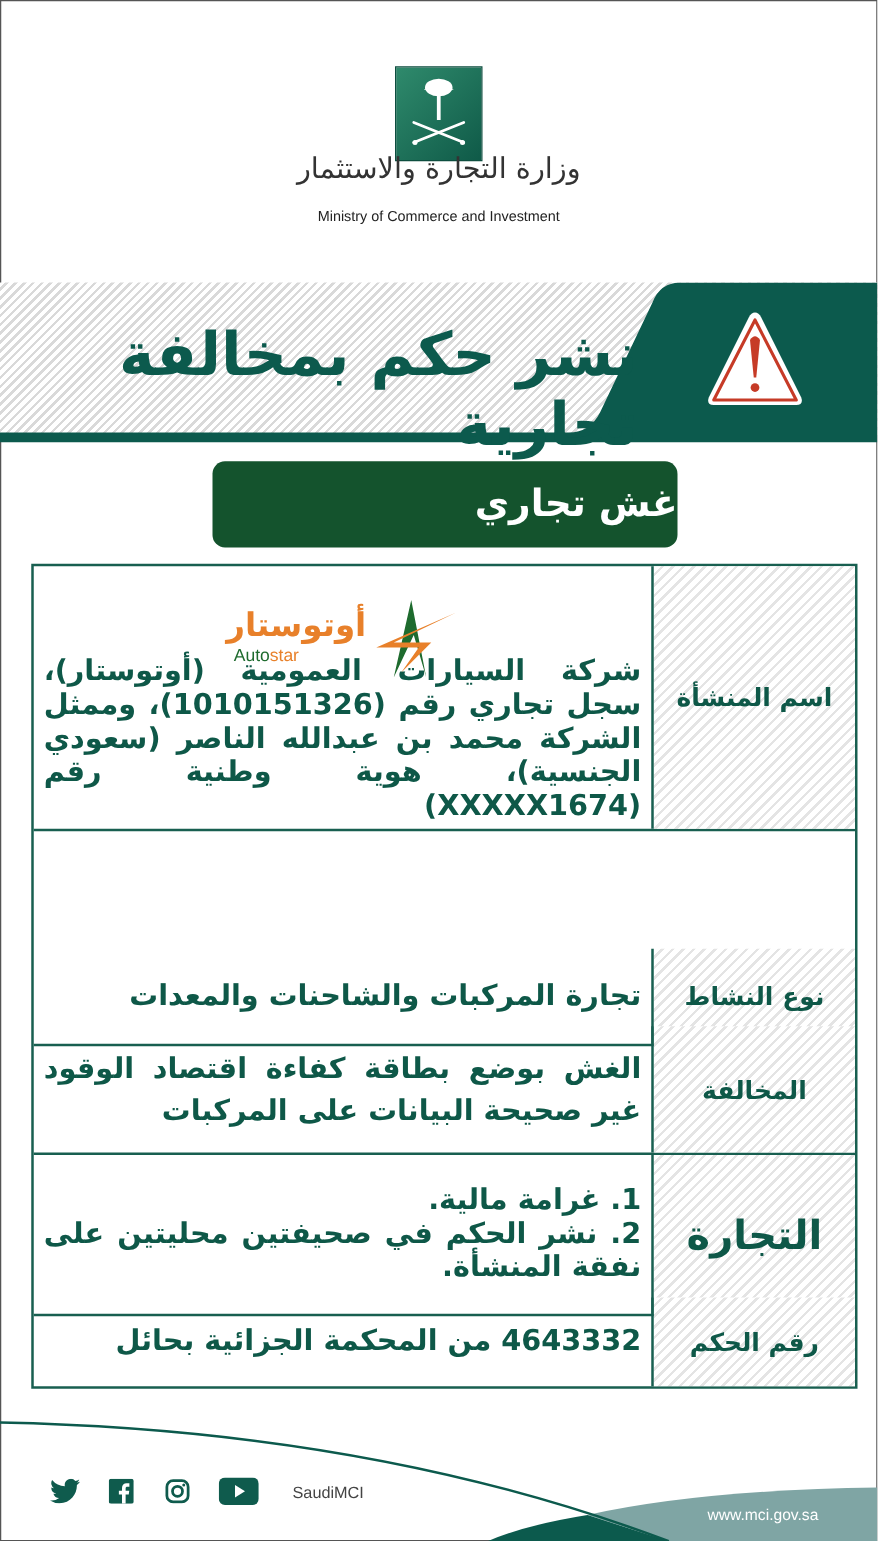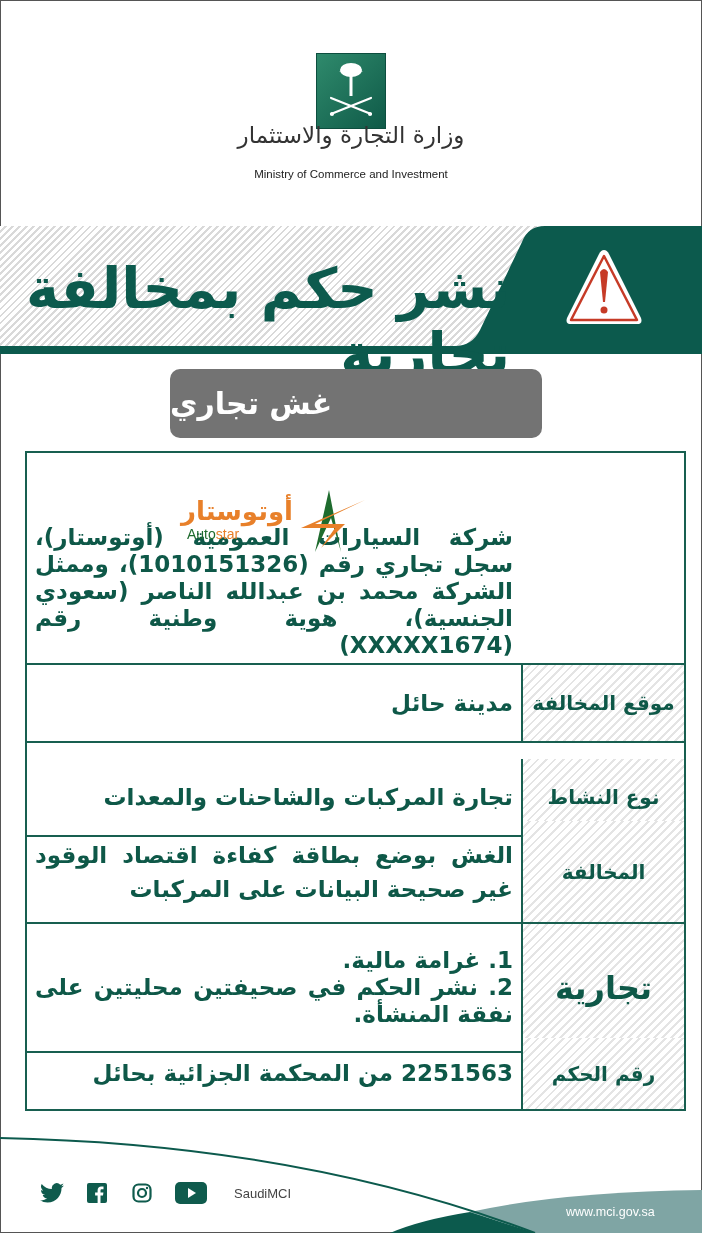--- a/index.html
+++ b/index.html
@@ -7,36 +7,36 @@
   .frame { position:absolute; left:0; top:0; width:700px; height:1231px; border:1px solid #555; }
   .emblem { position:absolute; left:316px; top:53px; width:68px; height:74px; background:linear-gradient(135deg,#2f8a6c,#0f5a48); border:1px solid #0d4e3f; }
   .emblem svg { width:100%; height:100%; }
   .ministry-ar { position:absolute; left:230px; top:122px; width:242px; text-align:center; font-size:23px; color:#333; direction:rtl; font-family:"DejaVu Sans", sans-serif; }
   .ministry-en { position:absolute; left:230px; top:168px; width:242px; text-align:center; font-size:11.5px; color:#222; font-family:"Liberation Sans", sans-serif; }
 
   .banner { position:absolute; left:0; top:226px; width:702px; height:128px; }
   .banner-stripes { position:absolute; left:0; top:0; width:702px; height:122px;
     background: repeating-linear-gradient(135deg, #ffffff 0 3px, #d9d9d9 3px 5px); }
   .banner-green { position:absolute; left:0; top:0; width:702px; height:128px; }
-  .banner-title { position:absolute; left:20px; top:30px; width:490px; text-align:right; direction:rtl; font-size:56px; font-weight:bold; color:#0c5a4d; font-family:"DejaVu Sans", sans-serif; letter-spacing:-1px; }
+  .banner-title { position:absolute; left:20px; top:30px; width:490px; text-align:right; direction:rtl; font-size:48px; font-weight:bold; color:#0c5a4d; font-family:"DejaVu Sans", sans-serif; letter-spacing:-1px; }
   .warn-icon { position:absolute; left:563px; top:244px; width:82px; height:90px; }
 
-  .category { position:absolute; left:170px; top:369px; width:372px; height:69px; background:#737373; border-radius:10px; color:#fff; text-align:left; line-height:69px; font-size:30px; font-weight:bold; direction:rtl; }
+  .category { position:absolute; left:170px; top:369px; width:372px; height:69px; background:#14532d; border-radius:10px; color:#fff; text-align:right; line-height:69px; font-size:30px; font-weight:bold; direction:rtl; }
 
   .table { position:absolute; left:25px; top:451px; width:661px; height:660px; border:2px solid #185f50; box-sizing:border-box; }
   .row { position:absolute; left:0; width:657px; border-bottom:2px solid #185f50; box-sizing:border-box; }
   .row:last-child { border-bottom:none; }
   .label-cell { position:absolute; right:0; top:0; bottom:0; width:163px; border-left:2px solid #185f50; box-sizing:border-box;
     background: repeating-linear-gradient(135deg, #ffffff 0 4px, #e4e4e4 4px 6px);
     display:flex; align-items:center; justify-content:center; direction:rtl; color:#0e5848; font-size:20px; font-weight:bold; }
   .label-cell.big { font-size:32px; }
   .value-cell { position:absolute; left:0; top:0; bottom:0; width:494px; box-sizing:border-box; padding:4px 8px; direction:rtl; color:#0e5848; font-size:23px; font-weight:bold; display:flex; flex-direction:column; justify-content:center; text-align:justify; line-height:27px; }
   .value-cell p { margin:0; }
 
-  .autostar { position:absolute; left:183px; top:486px; width:190px; height:70px; }
+  .autostar { position:absolute; left:183px; top:476px; width:190px; height:70px; }
   .autostar-ar { position:absolute; right:80px; top:10px; font-size:26px; color:#e8802a; font-weight:bold; direction:rtl; }
   .autostar-en { position:absolute; left:4px; top:40px; font-size:14px; font-family:Liberation Sans, sans-serif; }
 
   .footer-curve { position:absolute; left:0; top:1120px; width:702px; height:113px; }
   .social { position:absolute; left:40px; top:1182px; display:flex; align-items:center; gap:21px; }
   .social .ic { width:24px; height:22px; display:flex; align-items:center; justify-content:center; color:#0f5b4d; }
   .handle { font-family:"Liberation Sans", sans-serif; font-size:13px; color:#444; margin-left:6px; }
   .website { position:absolute; left:566px; top:1205px; font-family:"Liberation Sans", sans-serif; font-size:12.5px; color:#fff; }
 </style>
 </head>
@@ -78,49 +78,44 @@
   <circle cx="41" cy="66" r="3.5" fill="#c63b27"></circle>
 </svg>
 
 <div class="category">غش تجاري</div>
 
 <div class="table">
   <div class="row" style="top:0;height:212px;">
     <div class="value-cell" style="justify-content:flex-end;padding-bottom:4px;">
       <p>شركة السيارات العمومية (أوتوستار)، سجل تجاري رقم (1010151326)، وممثل الشركة محمد بن عبدالله الناصر (سعودي الجنسية)، هوية وطنية رقم (XXXXX1674)</p>
     </div>
-  </div>
-  <div class="row" style="top:212px;height:78px;">
-    <div class="value-cell">
-        <p>مدينة حائل</p>
-      </div>
-    <div class="label-cell">موقع المخالفة</div>
+    <div class="label-cell">اسم المنشأة</div>
   </div>
   <div class="row" style="top:306px;height:78px;">
     <div class="value-cell">
         <p>تجارة المركبات والشاحنات والمعدات</p>
       </div>
     <div class="label-cell">نوع النشاط</div>
   </div>
   <div class="row" style="top:368px;height:103px;">
     <div class="value-cell" style="line-height:34px;">
         <p>الغش بوضع بطاقة كفاءة اقتصاد الوقود غير صحيحة البيانات على المركبات</p>
       </div>
     <div class="label-cell">المخالفة</div>
   </div>
   <div class="row" style="top:471px;height:129px;">
     <div class="value-cell">
       <p>1. غرامة مالية.</p>
       <p>2. نشر الحكم في صحيفتين محليتين على نفقة المنشأة.</p>
     </div>
-    <div class="label-cell big">تجارية</div>
+    <div class="label-cell big">التجارة</div>
   </div>
   <div class="row" style="top:585px;height:71px;">
     <div class="value-cell">
-        <p>2251563 من المحكمة الجزائية بحائل</p>
+        <p>4643332 من المحكمة الجزائية بحائل</p>
       </div>
     <div class="label-cell">رقم الحكم</div>
   </div>
 </div>
 
 <div class="autostar">
   <svg style="position:absolute;left:112px;top:2px;width:72px;height:66px;" viewBox="0 0 72 66">
     <path d="M34 2 L46 64 L36 30 L20 64 Z" fill="#1e6b2e"></path>
     <path d="M70 12 L6 40 L40 40 L26 60 L50 36 L20 36 Z" fill="#e8802a"></path>
   </svg>

